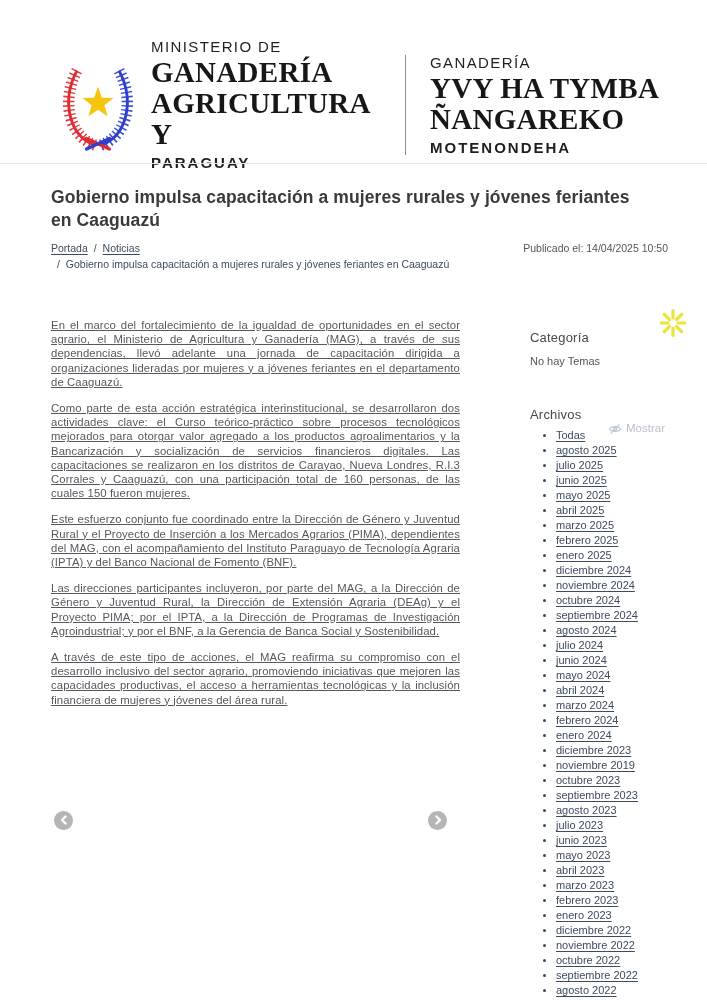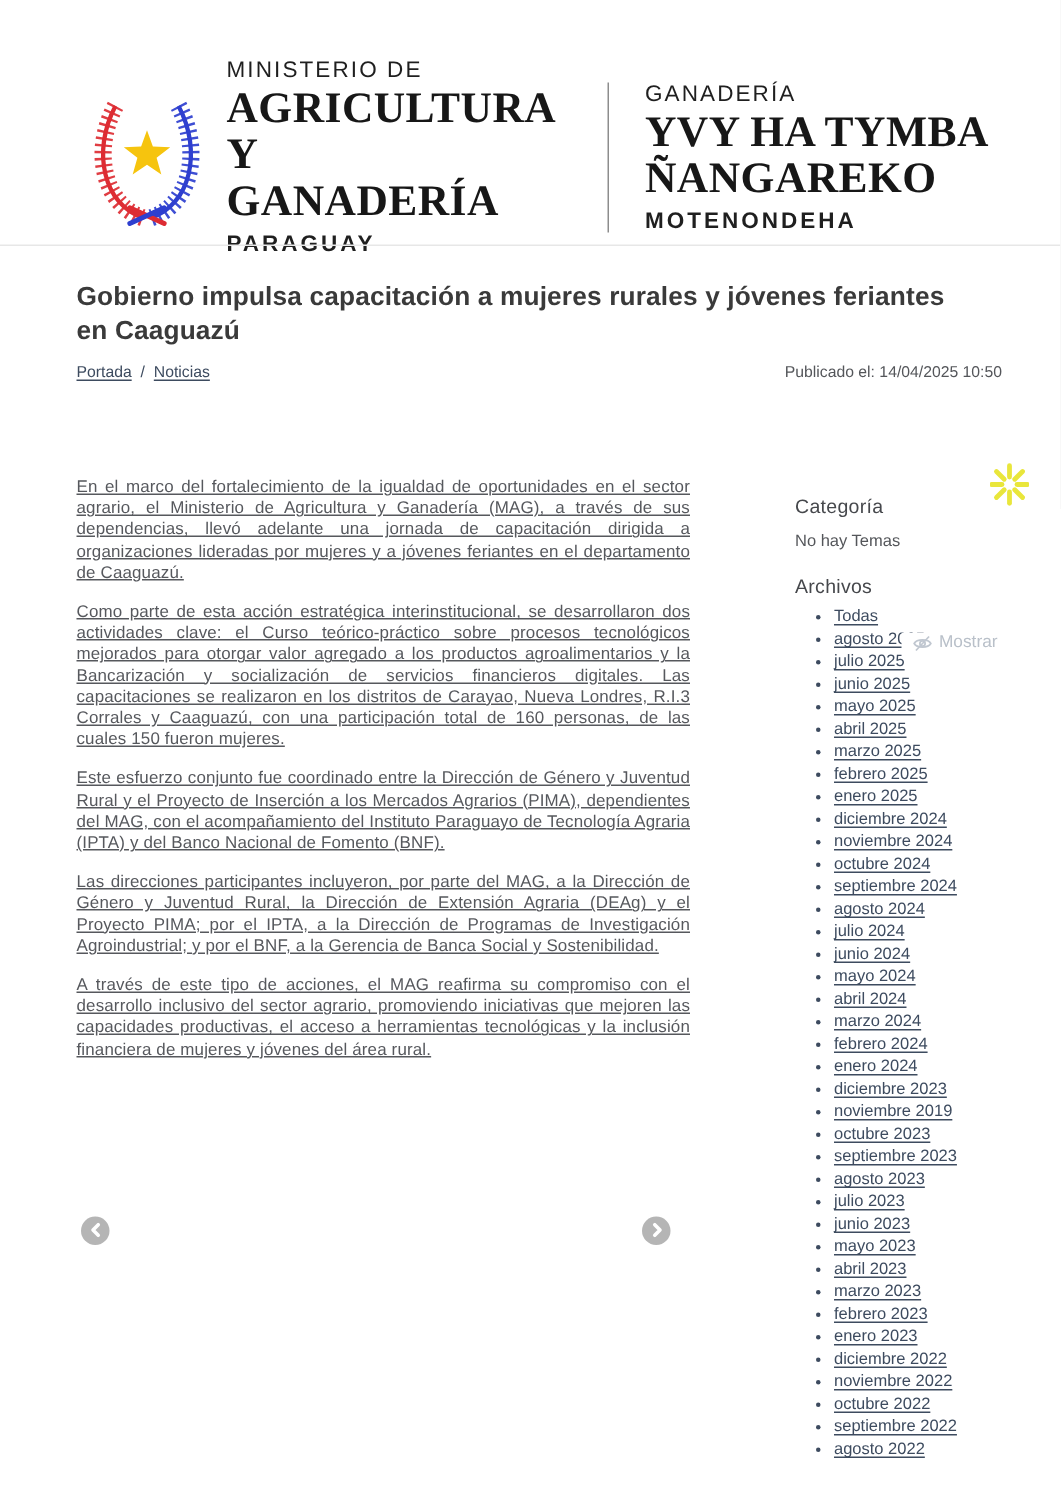--- a/index.html
+++ b/index.html
@@ -50,21 +50,21 @@
     background: #b5b5b5; border: none; padding: 0; cursor: pointer;
     display: flex; align-items: center; justify-content: center;
   }
   .nav-prev { left: 3px; }
   .nav-next { right: 13px; }
 
   
   .sidebar { width: 160px; margin-left: auto; position: relative; padding-top: 12px; }
   .asterisk-icon { position: absolute; top: -10px; right: 4px; }
   .side-heading { font-size: 13px; font-weight: 500; color: #46484c; letter-spacing: .2px; margin-bottom: 10px; }
-  .side-empty { font-size: 11px; color: #54565a; margin-bottom: 16px; }
+  .side-empty { font-size: 11px; color: #54565a; margin-bottom: 40px; }
   .archives-heading { margin-bottom: 6px; }
   .archives-list { position: relative; list-style: disc; padding-left: 26px; margin-top: 3px; }
   .archives-list li { font-size: 11px; height: 15px; line-height: 15px; color: #3d4b5f; }
   .archives-list li::marker { color: #3d4b5f; font-size: 10px; }
   .archives-list a { color: #3d4b5f; text-decoration: underline; text-underline-offset: 2px; cursor: pointer; }
   .mostrar-chip {
     position: absolute; top: 104px; left: 71px; height: 16px;
     display: flex; align-items: flex-start; gap: 4px;
     background: #ffffff; padding: 0 3px 0 7px;
     font-size: 11.5px; color: #b9c0c9; white-space: nowrap; cursor: pointer;
@@ -87,22 +87,22 @@
 
         <path d="M33 89 L57 100" stroke="#dd2c33" stroke-width="3.4" stroke-linecap="round"></path>
         <path d="M57 89 L33 100" stroke="#2e3fcf" stroke-width="3.4" stroke-linecap="round"></path>
 
         <polygon points="45,35 49.1,46.3 61.2,46.8 51.7,54.2 55,65.8 45,59 35,65.8 38.3,54.2 28.8,46.8 40.9,46.3" fill="#f6c40e"></polygon>
       </svg>
     </div>
 
     <div class="logo-block logo-es">
       <div class="logo-pre">MINISTERIO DE</div>
+      <div class="logo-serif">GANADERÍA</div>
       <div class="logo-serif">AGRICULTURA Y</div>
-      <div class="logo-serif">GANADERÍA</div>
       <div class="logo-sub">PARAGUAY</div>
     </div>
 
     <div class="logo-divider"></div>
 
     <div class="logo-block logo-gn">
       <div class="logo-pre">GANADERÍA</div>
       <div class="logo-serif">YVY HA TYMBA</div>
       <div class="logo-serif">ÑANGAREKO</div>
       <div class="logo-sub">MOTENONDEHA</div>
@@ -114,20 +114,24 @@
   <main class="main">
 
     <h1 class="page-title">Gobierno impulsa capacitación a mujeres rurales y jóvenes feriantes en Caaguazú</h1>
 
     <div class="meta-row">
       <nav class="breadcrumb">
         <div>
           <a>Portada</a>
           <span class="crumb-sep">/</span>
           <a>Noticias</a>
+        </div>
+        <div class="crumb-current-line">
+          <span class="crumb-sep">/</span>
+          <span>Gobierno impulsa capacitación a mujeres rurales y jóvenes feriantes en Caaguazú</span>
         </div>
       </nav>
       <div class="published">Publicado el: 14/04/2025 10:50</div>
     </div>
 
     <div class="content-row">
 
       <article class="article-col">
         <div>
             <p>En el marco del fortalecimiento de la igualdad de oportunidades en el sector agrario, el Ministerio de Agricultura y Ganadería (MAG), a través de sus dependencias, llevó adelante una jornada de capacitación dirigida a organizaciones lideradas por mujeres y a jóvenes feriantes en el departamento de Caaguazú.</p>

